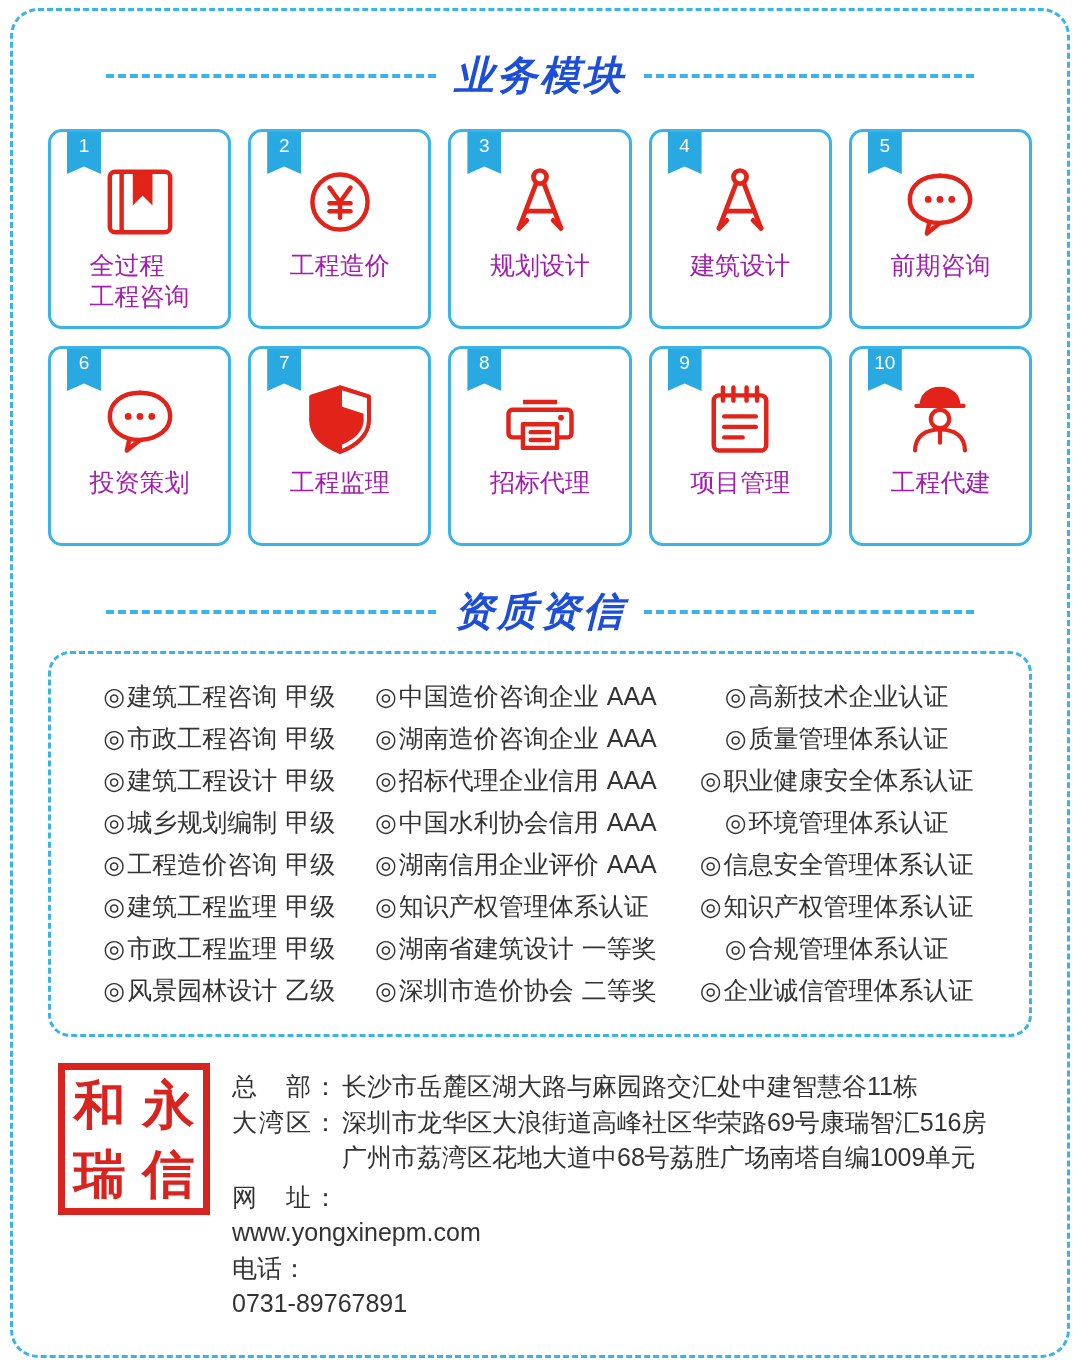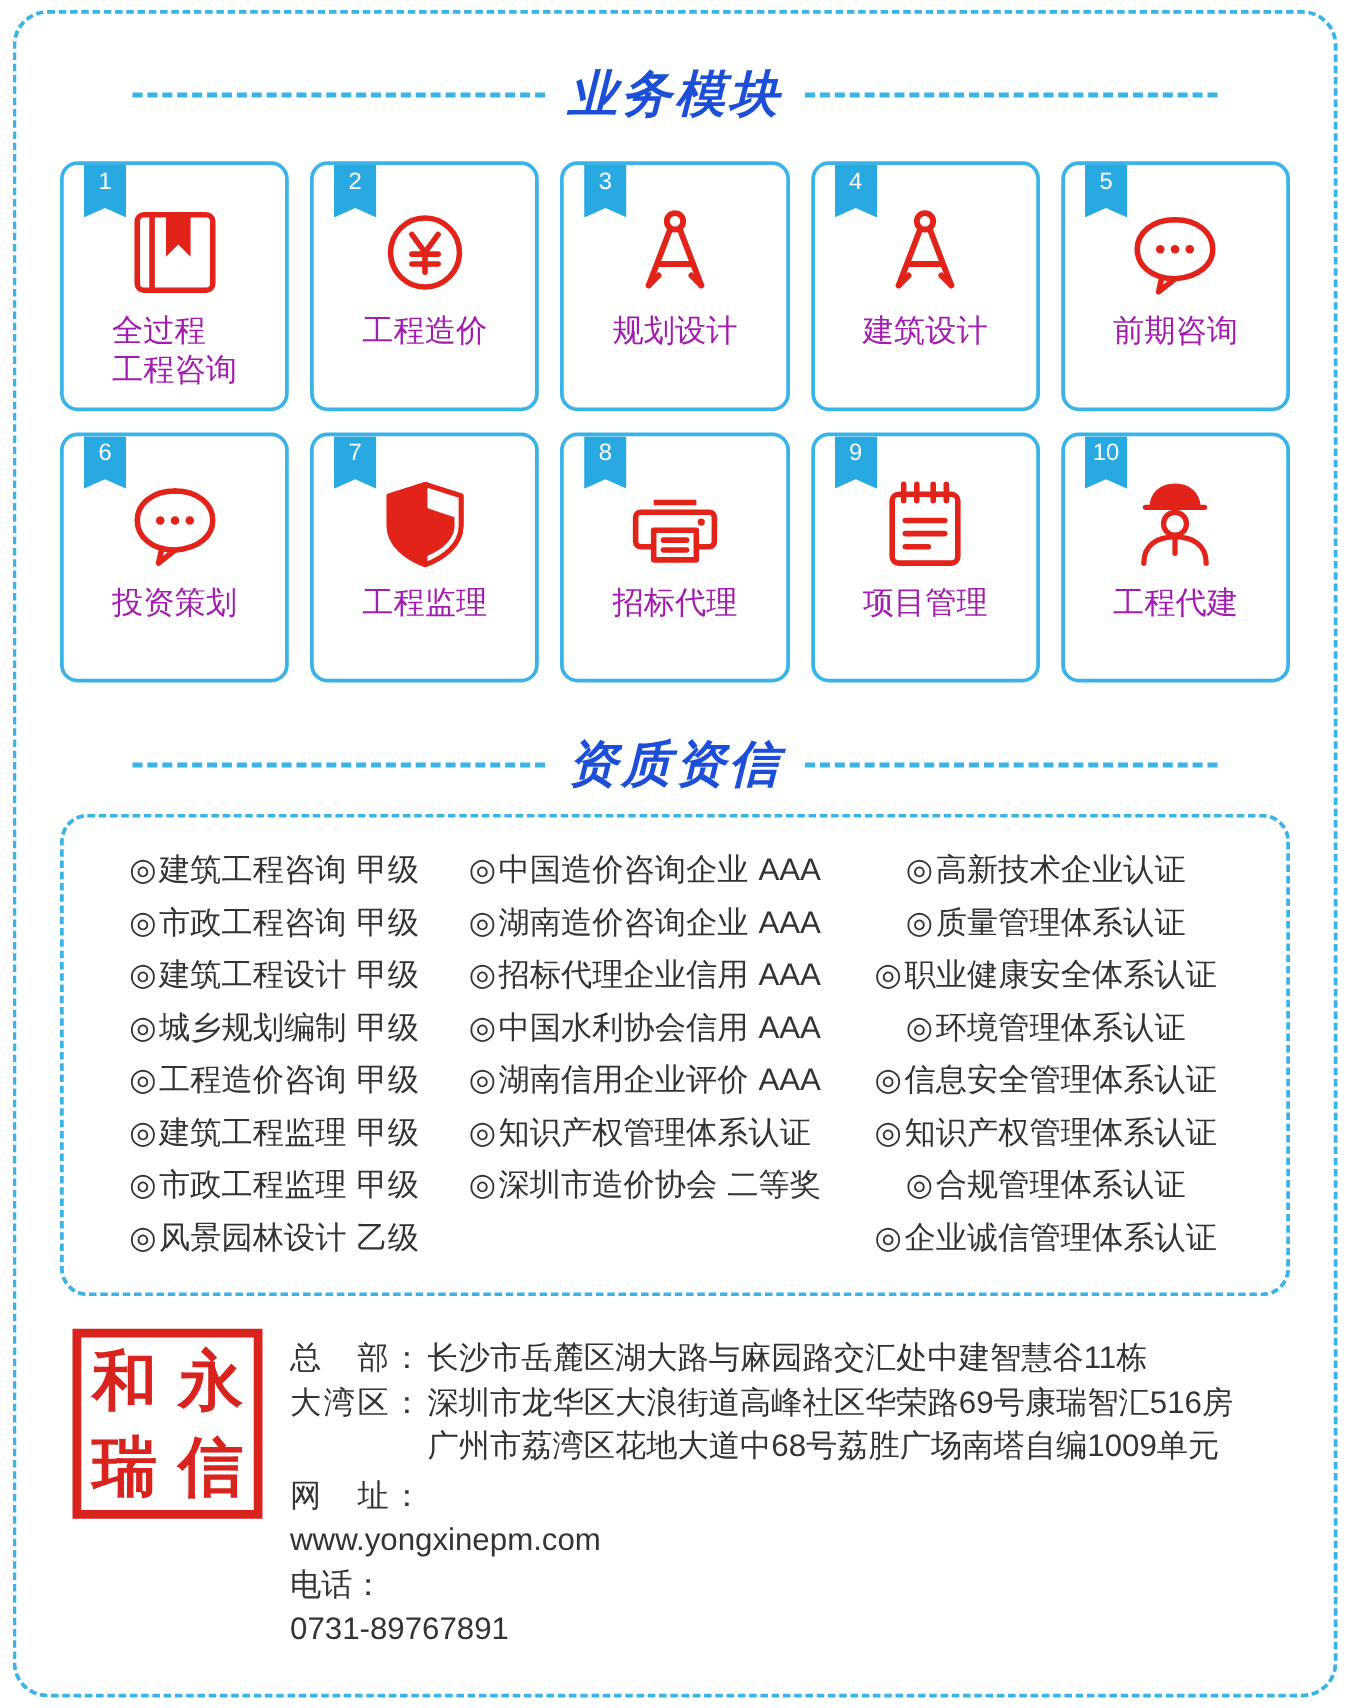--- a/index.html
+++ b/index.html
@@ -352,20 +352,21 @@
         <div class="qual-item"><span class="mark">◎</span><span>风景园林设计</span><span class="grade">乙级</span></div>
       </div>
 
       <div class="qual-col">
         <div class="qual-item"><span class="mark">◎</span><span>中国造价咨询企业</span><span class="grade">AAA</span></div>
         <div class="qual-item"><span class="mark">◎</span><span>湖南造价咨询企业</span><span class="grade">AAA</span></div>
         <div class="qual-item"><span class="mark">◎</span><span>招标代理企业信用</span><span class="grade">AAA</span></div>
         <div class="qual-item"><span class="mark">◎</span><span>中国水利协会信用</span><span class="grade">AAA</span></div>
         <div class="qual-item"><span class="mark">◎</span><span>湖南信用企业评价</span><span class="grade">AAA</span></div>
         <div class="qual-item"><span class="mark">◎</span><span>知识产权管理体系认证</span><span class="grade"></span></div>
+        <div class="qual-item"><span class="mark">◎</span><span>湖南省建筑设计</span><span class="grade">一等奖</span></div>
         <div class="qual-item"><span class="mark">◎</span><span>深圳市造价协会</span><span class="grade">二等奖</span></div>
       </div>
 
       <div class="qual-col">
         <div class="qual-item"><span class="mark">◎</span><span>高新技术企业认证</span></div>
         <div class="qual-item"><span class="mark">◎</span><span>质量管理体系认证</span></div>
         <div class="qual-item"><span class="mark">◎</span><span>职业健康安全体系认证</span></div>
         <div class="qual-item"><span class="mark">◎</span><span>环境管理体系认证</span></div>
         <div class="qual-item"><span class="mark">◎</span><span>信息安全管理体系认证</span></div>
         <div class="qual-item"><span class="mark">◎</span><span>知识产权管理体系认证</span></div>

